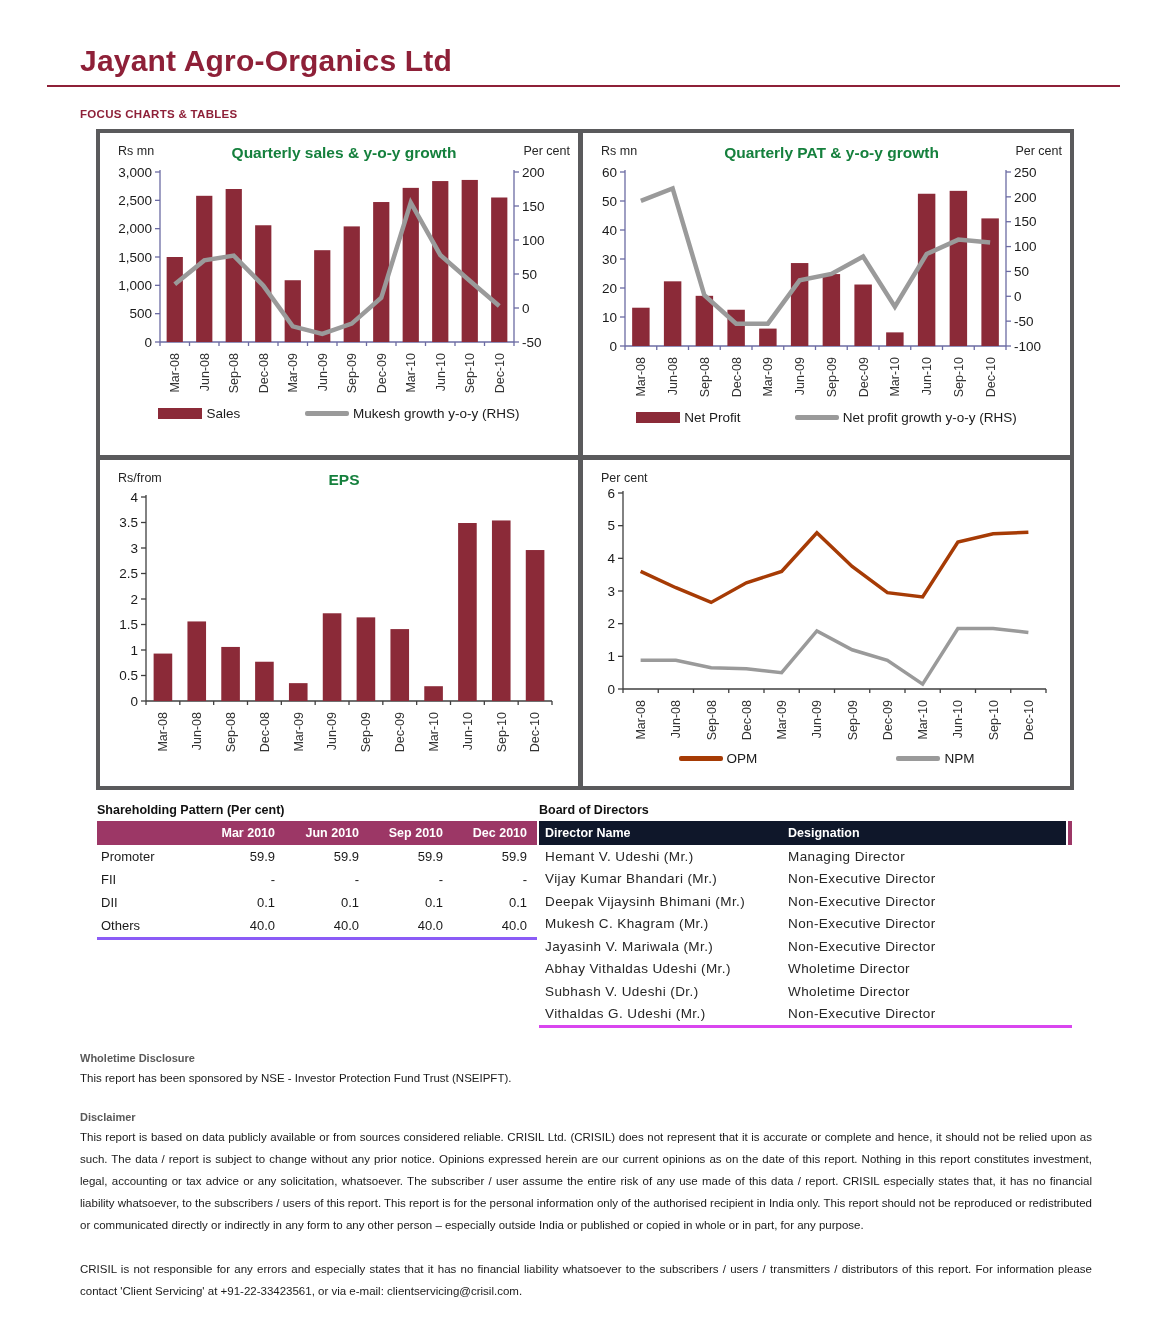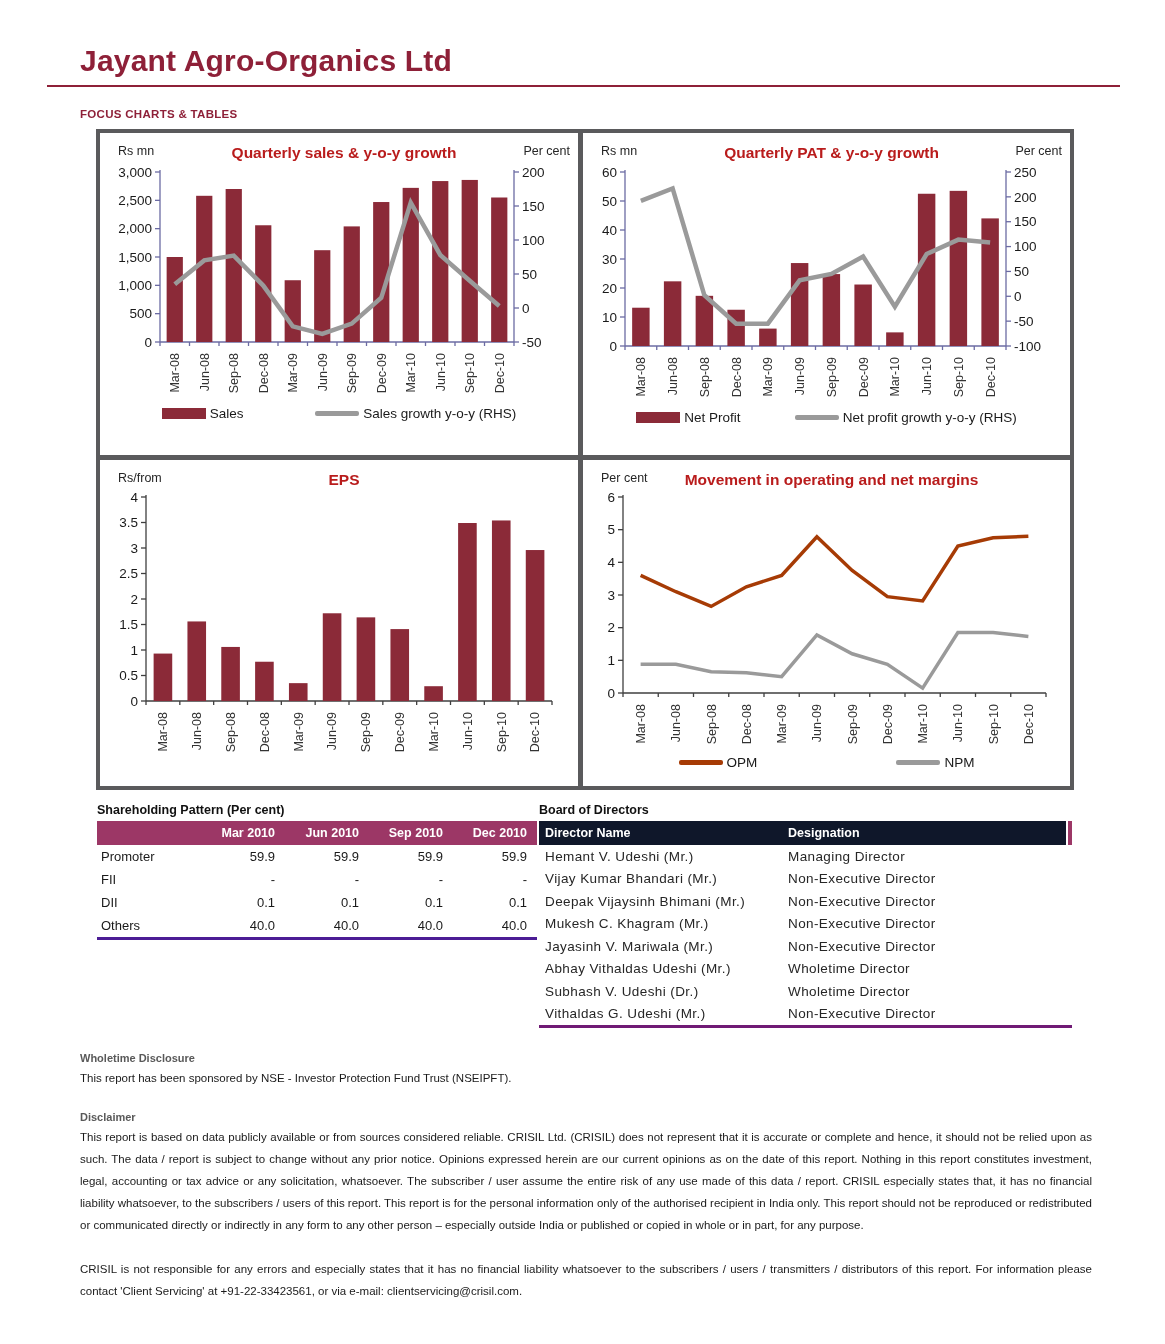--- a/index.html
+++ b/index.html
@@ -9,44 +9,44 @@
   .masthead { margin:44px 45px 0 47px; border-bottom:2px solid #8e2038; padding:0 0 7px 33px; }
   .masthead h1 { color:#8e2038; font-size:30px; font-weight:bold; letter-spacing:.2px; }
 
   .focus-heading { color:#8e2038; font-weight:bold; font-size:11.5px; letter-spacing:.3px; margin:21px 0 9px 80px; }
 
   .charts-grid { margin-left:96px; width:978px; display:grid; grid-template-columns:478px 487px; grid-template-rows:322px 326px; gap:5px; background:#5a5a5c; border:4px solid #5a5a5c; }
   .panel { background:#fff; overflow:hidden; }
   .chart-head { display:flex; align-items:flex-start; padding:11px 8px 0 18px; }
   .axis-title { font-size:12.5px; color:#262626; min-width:58px; white-space:nowrap; }
   .axis-title.right { text-align:right; }
-  .chart-title { flex:1; text-align:center; font-weight:bold; font-size:15.5px; color:#b91c1c; }
+  .chart-title { flex:1; text-align:center; font-weight:bold; font-size:15.5px; color:#15803d; }
   svg { display:block; }
   svg text { font-family:"Liberation Sans", sans-serif; }
   .chart-legend { display:flex; justify-content:space-around; align-items:center; font-size:13.5px; color:#1a1a1a; padding:2px 26px 0 26px; }
   .legend-item { display:flex; align-items:center; gap:4px; white-space:nowrap;text-align:center; }
   .swatch-bar { width:44px; height:11px; display:inline-block; }
   .swatch-line { width:44px; height:5px; border-radius:2px; display:inline-block; }
 
   .tables-row { display:flex; margin:13px 0 0 97px; width:975px; }
   .tbl-title { font-weight:bold; font-size:12.5px; color:#111; margin-bottom:4px; }
   .sh-wrap { width:440px; margin-right:2px; }
   .bd-wrap { width:533px; }
-  .sh-table { width:100%; border-bottom:3px solid #4c1d95; }
+  .sh-table { width:100%; border-bottom:3px solid #8b5cf6; }
   .sh-head, .sh-row { display:flex; }
   .sh-head { background:#9c3766; color:#fff; font-weight:bold; font-size:12.5px; height:24px; align-items:center; }
   .sh-row { height:23px; align-items:center; font-size:13px; }
   .sh-c0 { width:104px; padding-left:4px; text-align:left; }
   .sh-c { width:84px; text-align:right; padding-right:10px; }
   .bd-head { display:flex; height:24px; }
   .bd-head-main { display:flex; align-items:center; background:#0f172a; color:#fff; font-weight:bold; font-size:12.5px; width:527px; }
   .bd-head-strip { width:4px; margin-left:2px; background:#9c3766; }
   .bd-c0 { width:247px; padding-left:6px; }
   .bd-c1 { flex:1; padding-left:2px; }
-  .bd-body { border-bottom:3px solid #701a75; width:533px; }
+  .bd-body { border-bottom:3px solid #d946ef; width:533px; }
   .bd-row { display:flex; height:22.5px; align-items:center; font-size:13.5px; letter-spacing:.4px; color:#262626; }
 
   .footer { margin:24px 80px 0 80px; width:1012px; }
   .foot-h { font-size:11px; font-weight:bold; color:#595959; margin-bottom:3px; }
   .foot-p { font-size:11.5px; color:#1a1a1a; line-height:22px; text-align:justify; }
   .foot-gap { height:22px; }
 </style>
 </head>
 <body>
 
@@ -142,21 +142,21 @@
           <text x="399.25" y="191" text-anchor="end" dy="0.35em" font-size="12.5" fill="#333" transform="rotate(-90 399.25 191)">Dec-10</text>
         </g>
       </svg>
     <div class="chart-legend">
         <span class="legend-item">
           <span class="swatch-bar" style="background: rgb(139, 42, 56);"></span>
           <span>Sales</span>
         </span>
         <span class="legend-item">
           <span class="swatch-line" style="background: rgb(154, 154, 154);"></span>
-          <span>Sales growth y-o-y (RHS)</span>
+          <span>Mukesh growth y-o-y (RHS)</span>
         </span>
       </div>
   </div>
 
   <div class="panel">
     <div class="chart-head">
       <span class="axis-title">Rs mn</span>
       <span class="chart-title">Quarterly PAT &amp; y-o-y growth</span>
       <span class="axis-title right">Per cent</span>
     </div>
@@ -327,21 +327,20 @@
           <text x="401.25" y="223" text-anchor="end" dy="0.35em" font-size="12.5" fill="#333" transform="rotate(-90 401.25 223)">Sep-10</text>
           <text x="435.08333333333337" y="223" text-anchor="end" dy="0.35em" font-size="12.5" fill="#333" transform="rotate(-90 435.08333333333337 223)">Dec-10</text>
         </g>
       </svg>
     <div class="chart-legend"></div>
   </div>
 
   <div class="panel">
     <div class="chart-head">
       <span class="axis-title">Per cent</span>
-      <span class="chart-title">Movement in operating and net margins</span>
       <span class="axis-title right"></span>
     </div>
     <svg width="479" height="264" viewBox="0 0 479 264">
         <g>
           <line x1="40" y1="6" x2="40" y2="204" stroke="#3f3f3f" stroke-width="1.3"></line>
           <line x1="35" y1="204" x2="40" y2="204" stroke="#3f3f3f" stroke-width="1.3"></line>
           <text x="32" y="204" text-anchor="end" dy="0.35em" font-size="13.5" fill="#1a1a1a">0</text>
           <line x1="35" y1="171.33333333333334" x2="40" y2="171.33333333333334" stroke="#3f3f3f" stroke-width="1.3"></line>
           <text x="32" y="171.33333333333334" text-anchor="end" dy="0.35em" font-size="13.5" fill="#1a1a1a">1</text>
           <line x1="35" y1="138.66666666666669" x2="40" y2="138.66666666666669" stroke="#3f3f3f" stroke-width="1.3"></line>

